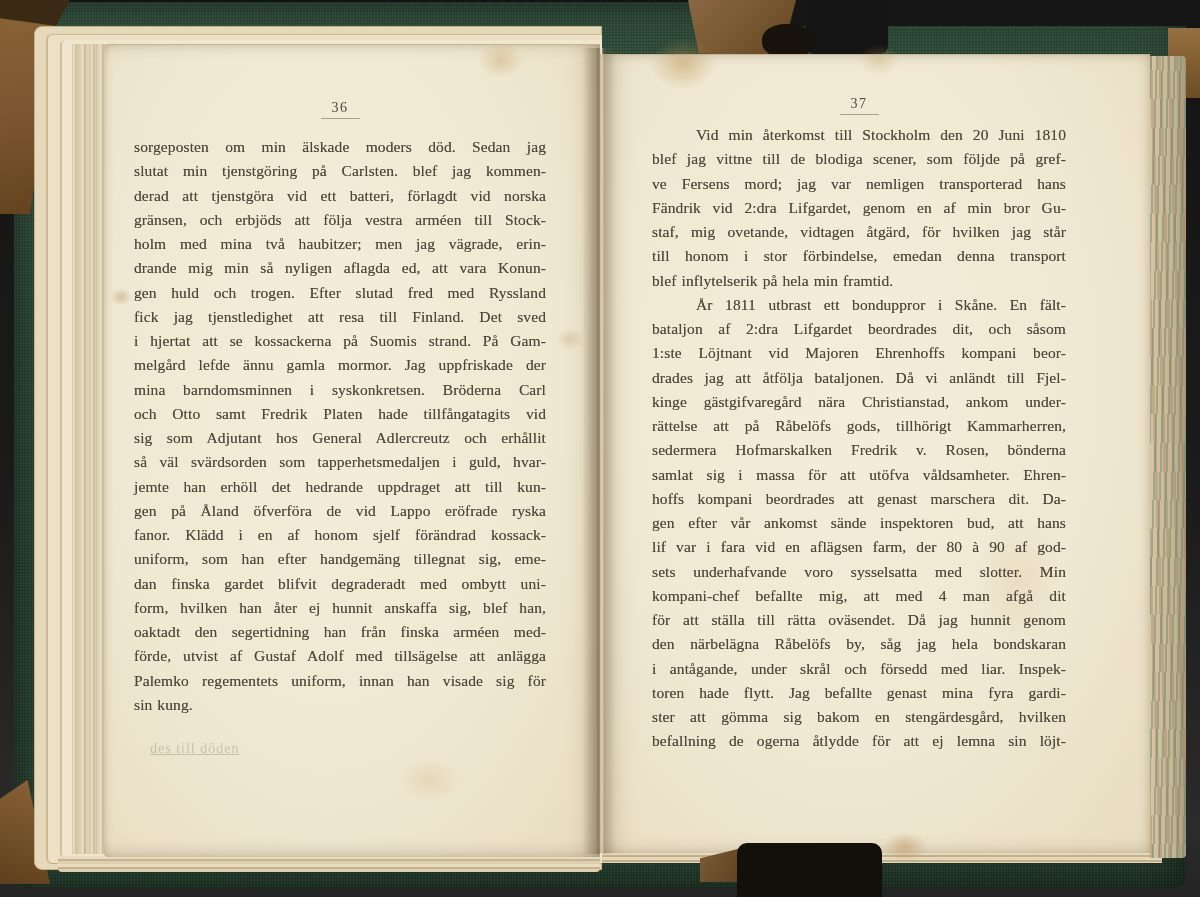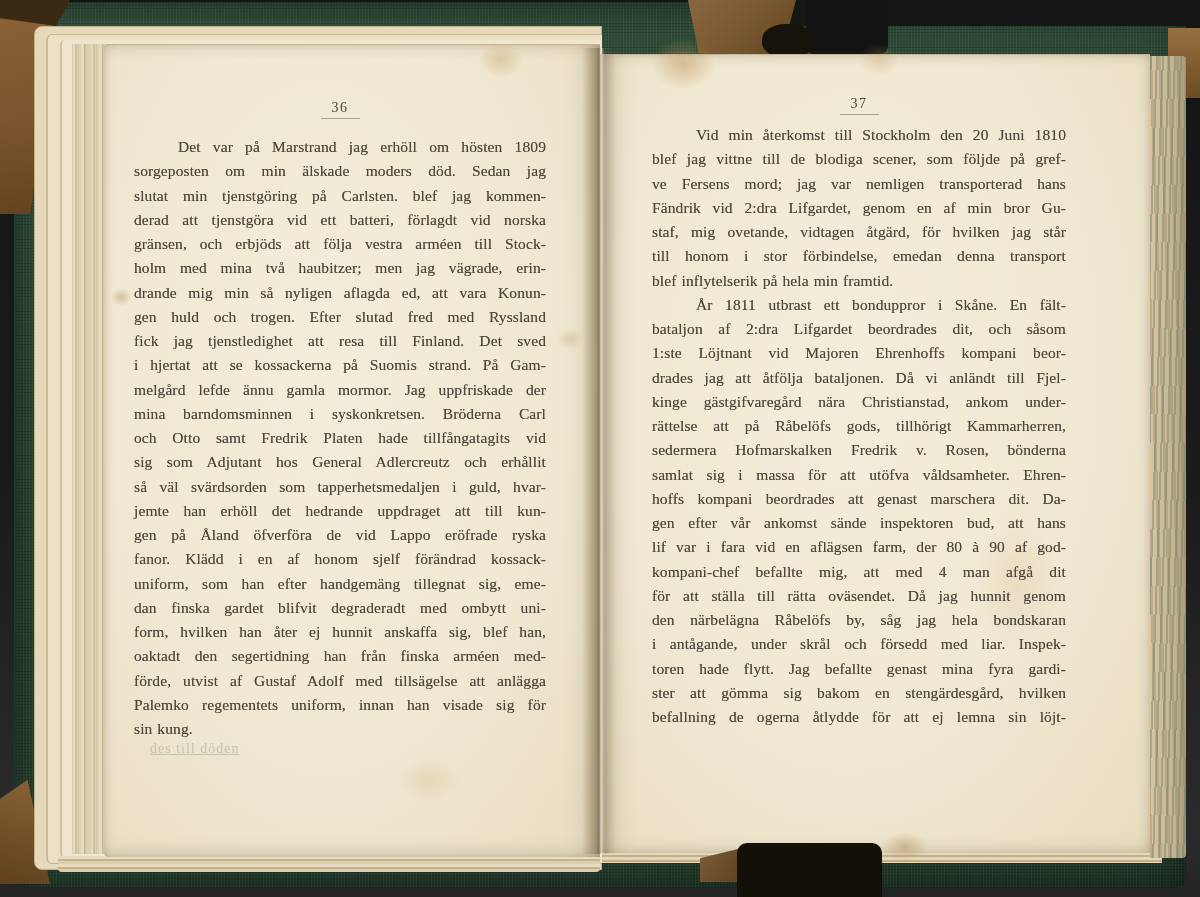--- a/index.html
+++ b/index.html
@@ -125,21 +125,20 @@
   <div class="stain s4"></div>
   <div class="stain s5"></div>
   <div class="stain s6"></div>
   <div class="stain s7"></div>
   <div class="stain s8"></div>
 
   <div class="pagenum pn-left"><span>36</span></div>
   <div class="pagenum pn-right"><span>37</span></div>
 
   <div class="body-text body-left">
-      <div class="line indent">Det var på Marstrand jag erhöll om hösten 1809</div>
       <div class="line">sorgeposten om min älskade moders död.  Sedan jag</div>
       <div class="line">slutat min tjenstgöring på Carlsten. blef jag kommen-</div>
       <div class="line">derad att tjenstgöra vid ett batteri, förlagdt vid norska</div>
       <div class="line">gränsen, och erbjöds att följa vestra arméen till Stock-</div>
       <div class="line">holm med mina två haubitzer; men jag vägrade, erin-</div>
       <div class="line">drande mig min så nyligen aflagda ed, att vara Konun-</div>
       <div class="line">gen huld och trogen.  Efter slutad fred med Ryssland</div>
       <div class="line">fick jag tjenstledighet att resa till Finland.  Det sved</div>
       <div class="line">i hjertat att se kossackerna på Suomis strand.  På Gam-</div>
       <div class="line">melgård lefde ännu gamla mormor.  Jag uppfriskade der</div>
@@ -170,20 +169,21 @@
       <div class="line">bataljon af 2:dra Lifgardet beordrades dit, och såsom</div>
       <div class="line">1:ste Löjtnant vid Majoren Ehrenhoffs kompani beor-</div>
       <div class="line">drades jag att åtfölja bataljonen.  Då vi anländt till Fjel-</div>
       <div class="line">kinge gästgifvaregård nära Christianstad, ankom under-</div>
       <div class="line">rättelse att på Råbelöfs gods, tillhörigt Kammarherren,</div>
       <div class="line">sedermera Hofmarskalken Fredrik v. Rosen, bönderna</div>
       <div class="line">samlat sig i massa för att utöfva våldsamheter.  Ehren-</div>
       <div class="line">hoffs kompani beordrades att genast marschera dit.  Da-</div>
       <div class="line">gen efter vår ankomst sände inspektoren bud, att hans</div>
       <div class="line">lif var i fara vid en aflägsen farm, der 80 à 90 af god-</div>
+      <div class="line">sets underhafvande voro sysselsatta med slotter.  Min</div>
       <div class="line">kompani-chef befallte mig, att med 4 man afgå dit</div>
       <div class="line">för att ställa till rätta oväsendet.  Då jag hunnit genom</div>
       <div class="line">den närbelägna Råbelöfs by, såg jag hela bondskaran</div>
       <div class="line">i antågande, under skrål och försedd med liar.  Inspek-</div>
       <div class="line">toren hade flytt.  Jag befallte genast mina fyra gardi-</div>
       <div class="line">ster att gömma sig bakom en stengärdesgård, hvilken</div>
       <div class="line">befallning de ogerna åtlydde för att ej lemna sin löjt-</div>
     </div>
 
   <div class="ghost">des till döden</div>

